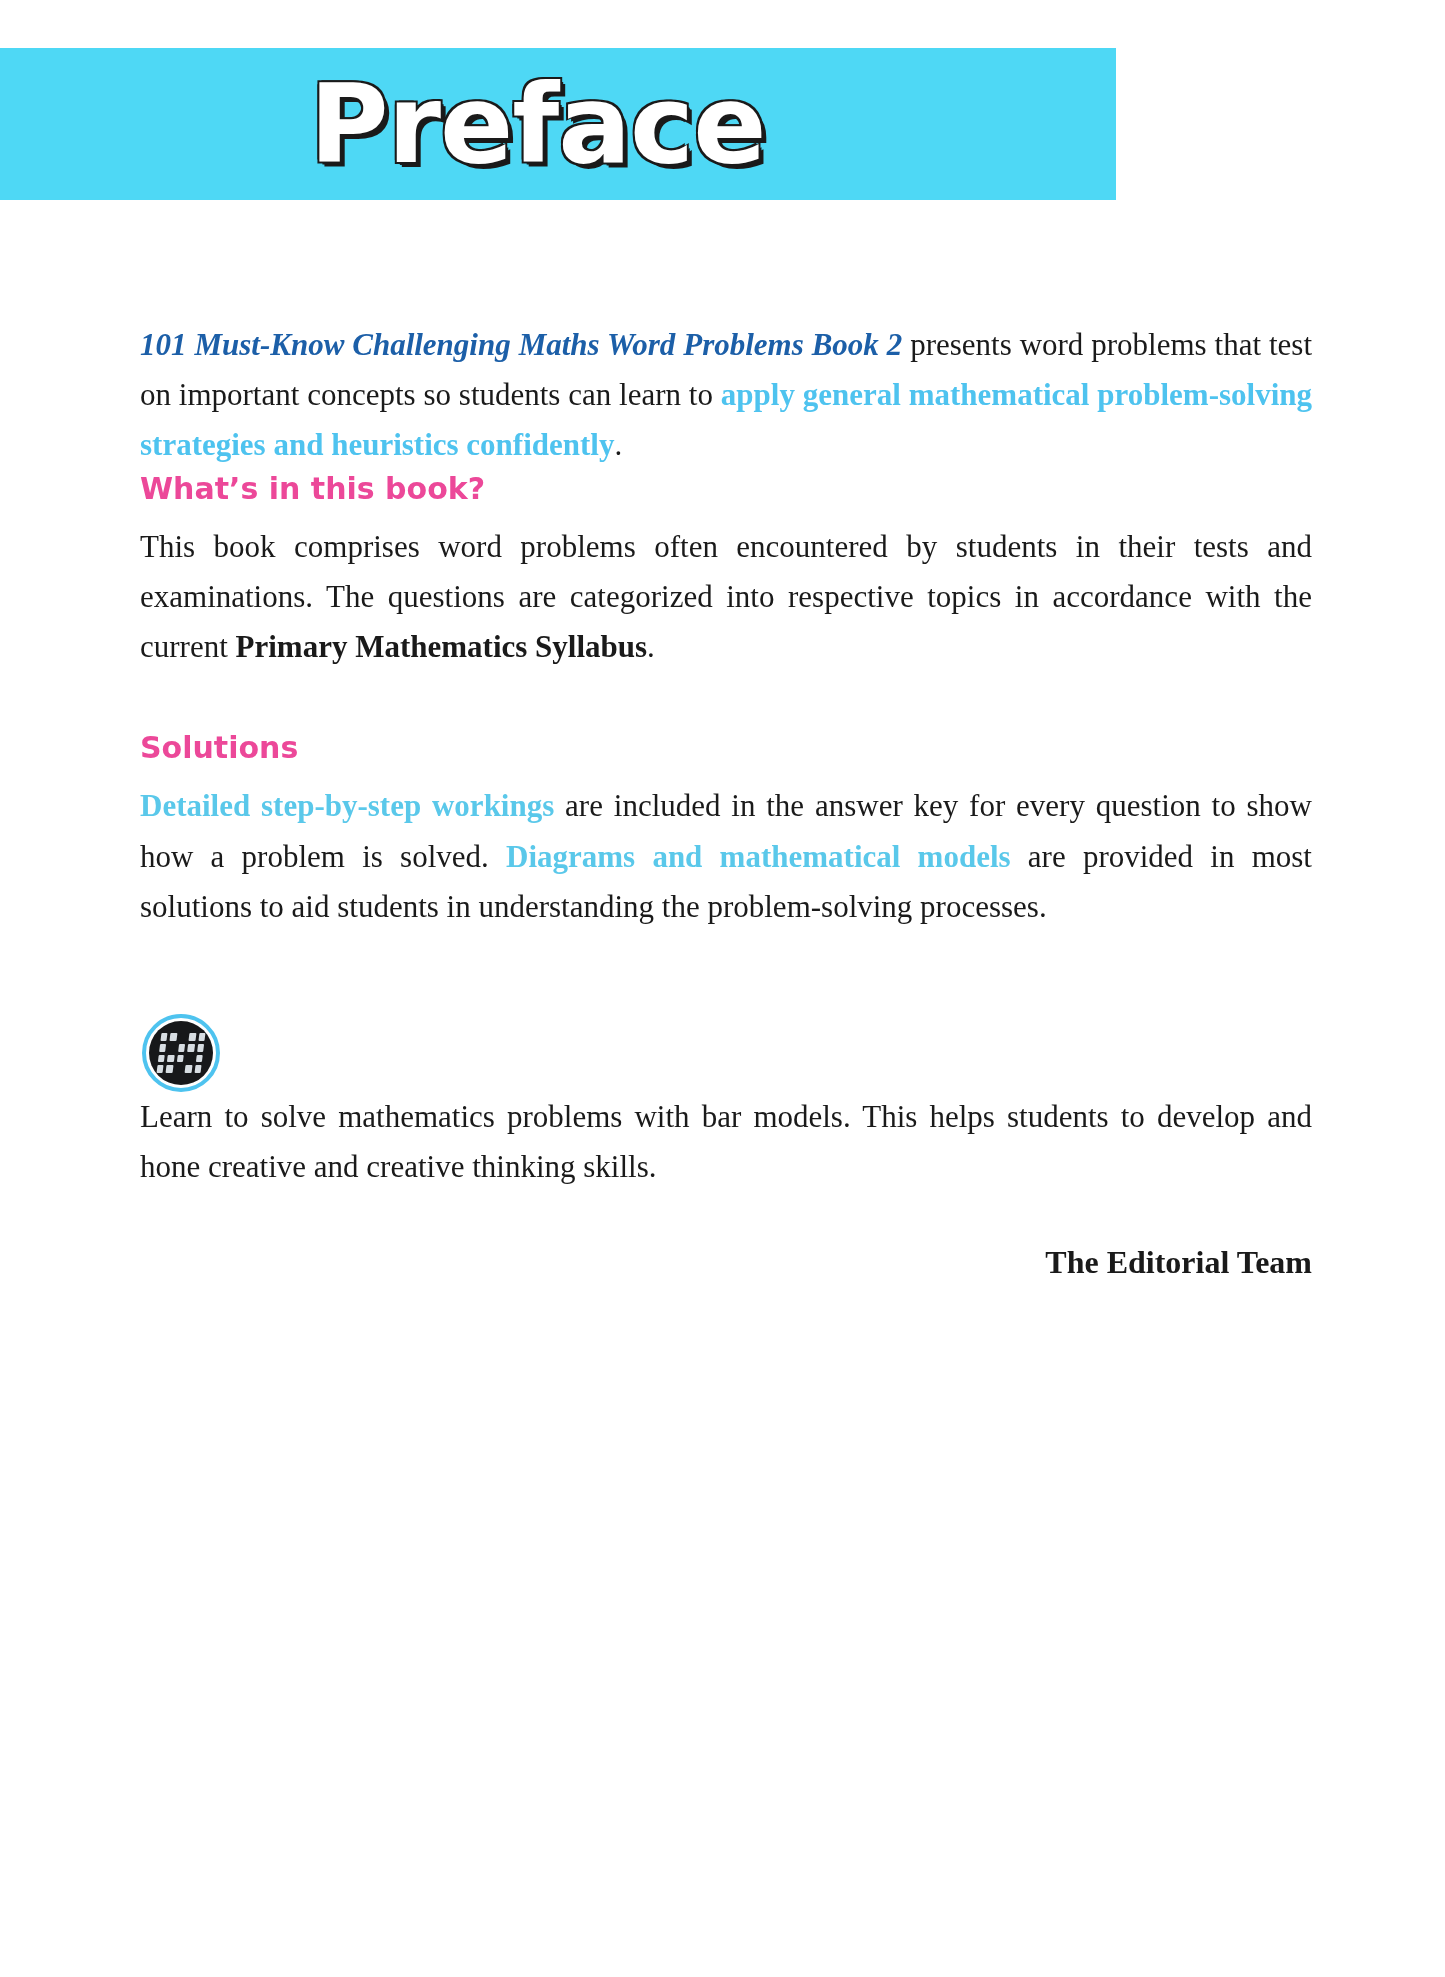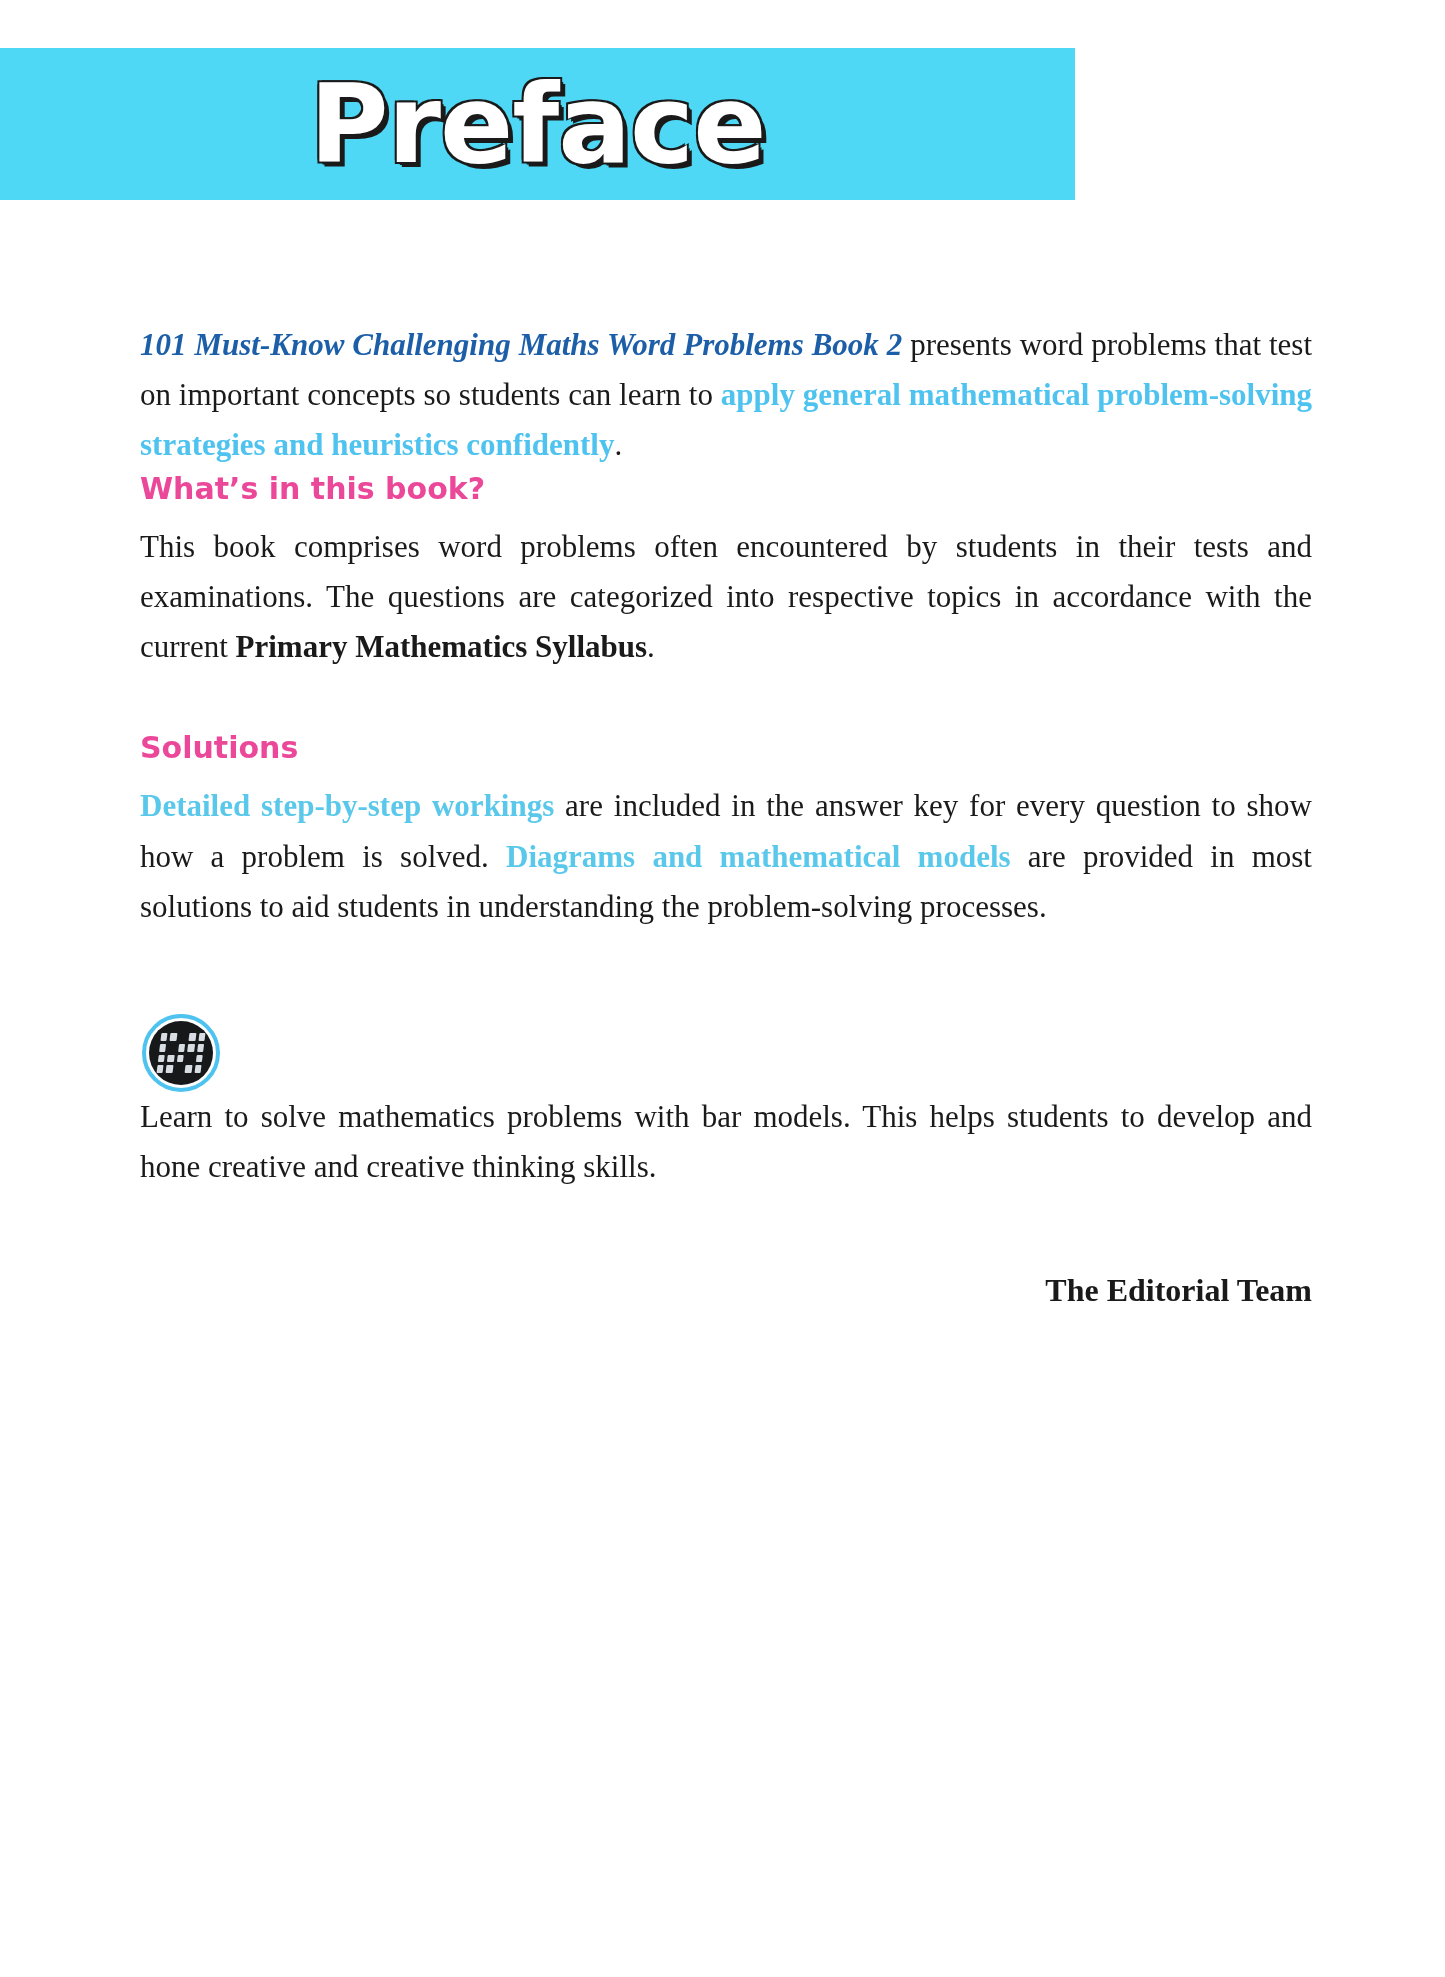--- a/index.html
+++ b/index.html
@@ -16,20 +16,21 @@
   }
 
   
   .header-banner {
     position: absolute;
     left: 0;
     top: 48px;
     width: 1075px;
     height: 152px;
     background: #4ed8f5;
+    padding-left: 41px;
   }
   .header-title {
     position: absolute;
     left: 0;
     top: 0;
     width: 1075px;
     height: 152px;
     display: flex;
     align-items: center;
     justify-content: center;
@@ -169,21 +170,21 @@
     color: #1a1a1a;
     margin-top: 6px;
     letter-spacing: -0.2px;
   }
   .el-desc {
     margin-top: 14px;
   }
 
   
   .signature {
-    margin-top: 80px;
+    margin-top: 52px;
     text-align: right;
     font-size: 32px;
     font-weight: 700;
     color: #1a1a1a;
   }
 </style>
 </head>
 <body>
 
 <div class="header-banner">

